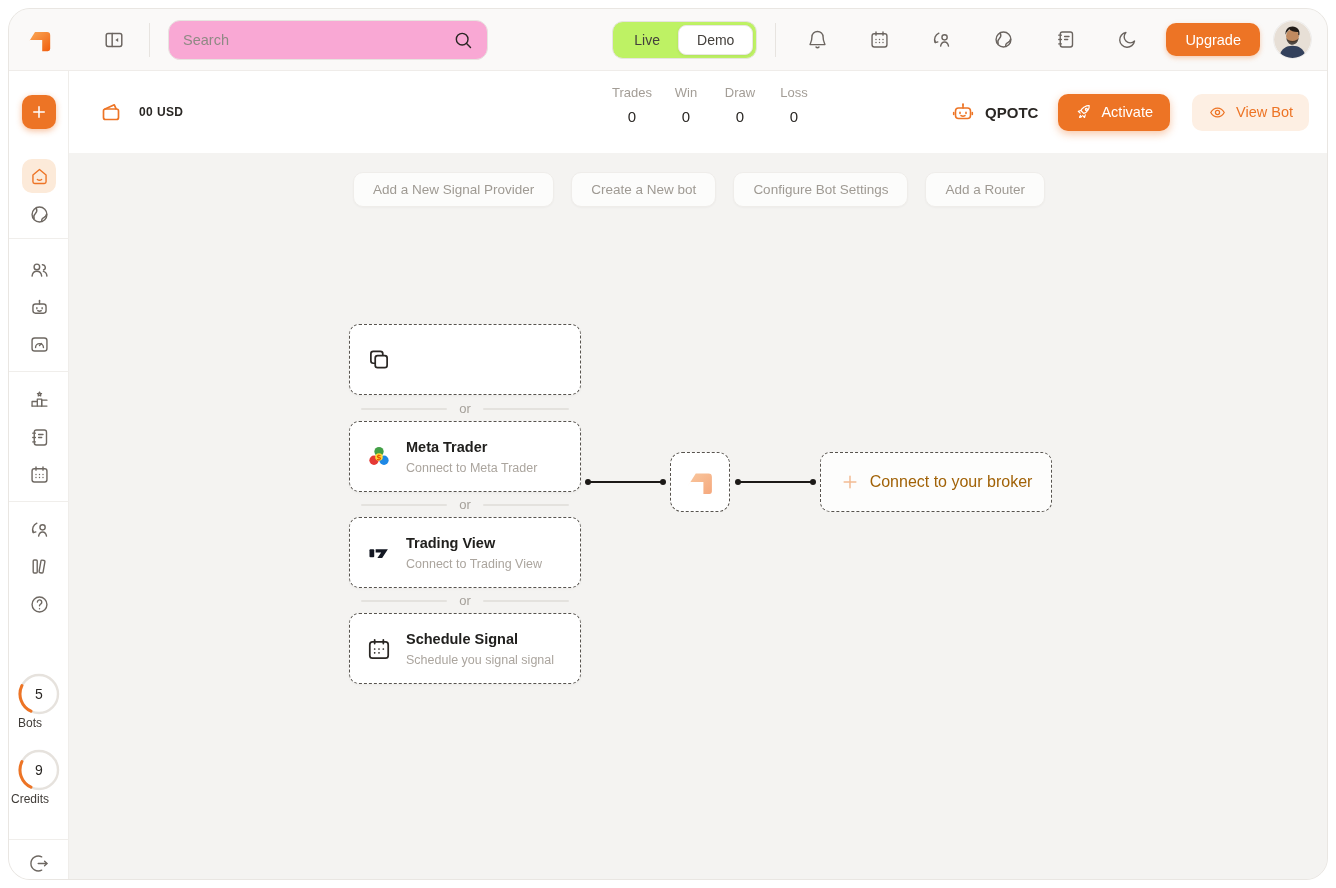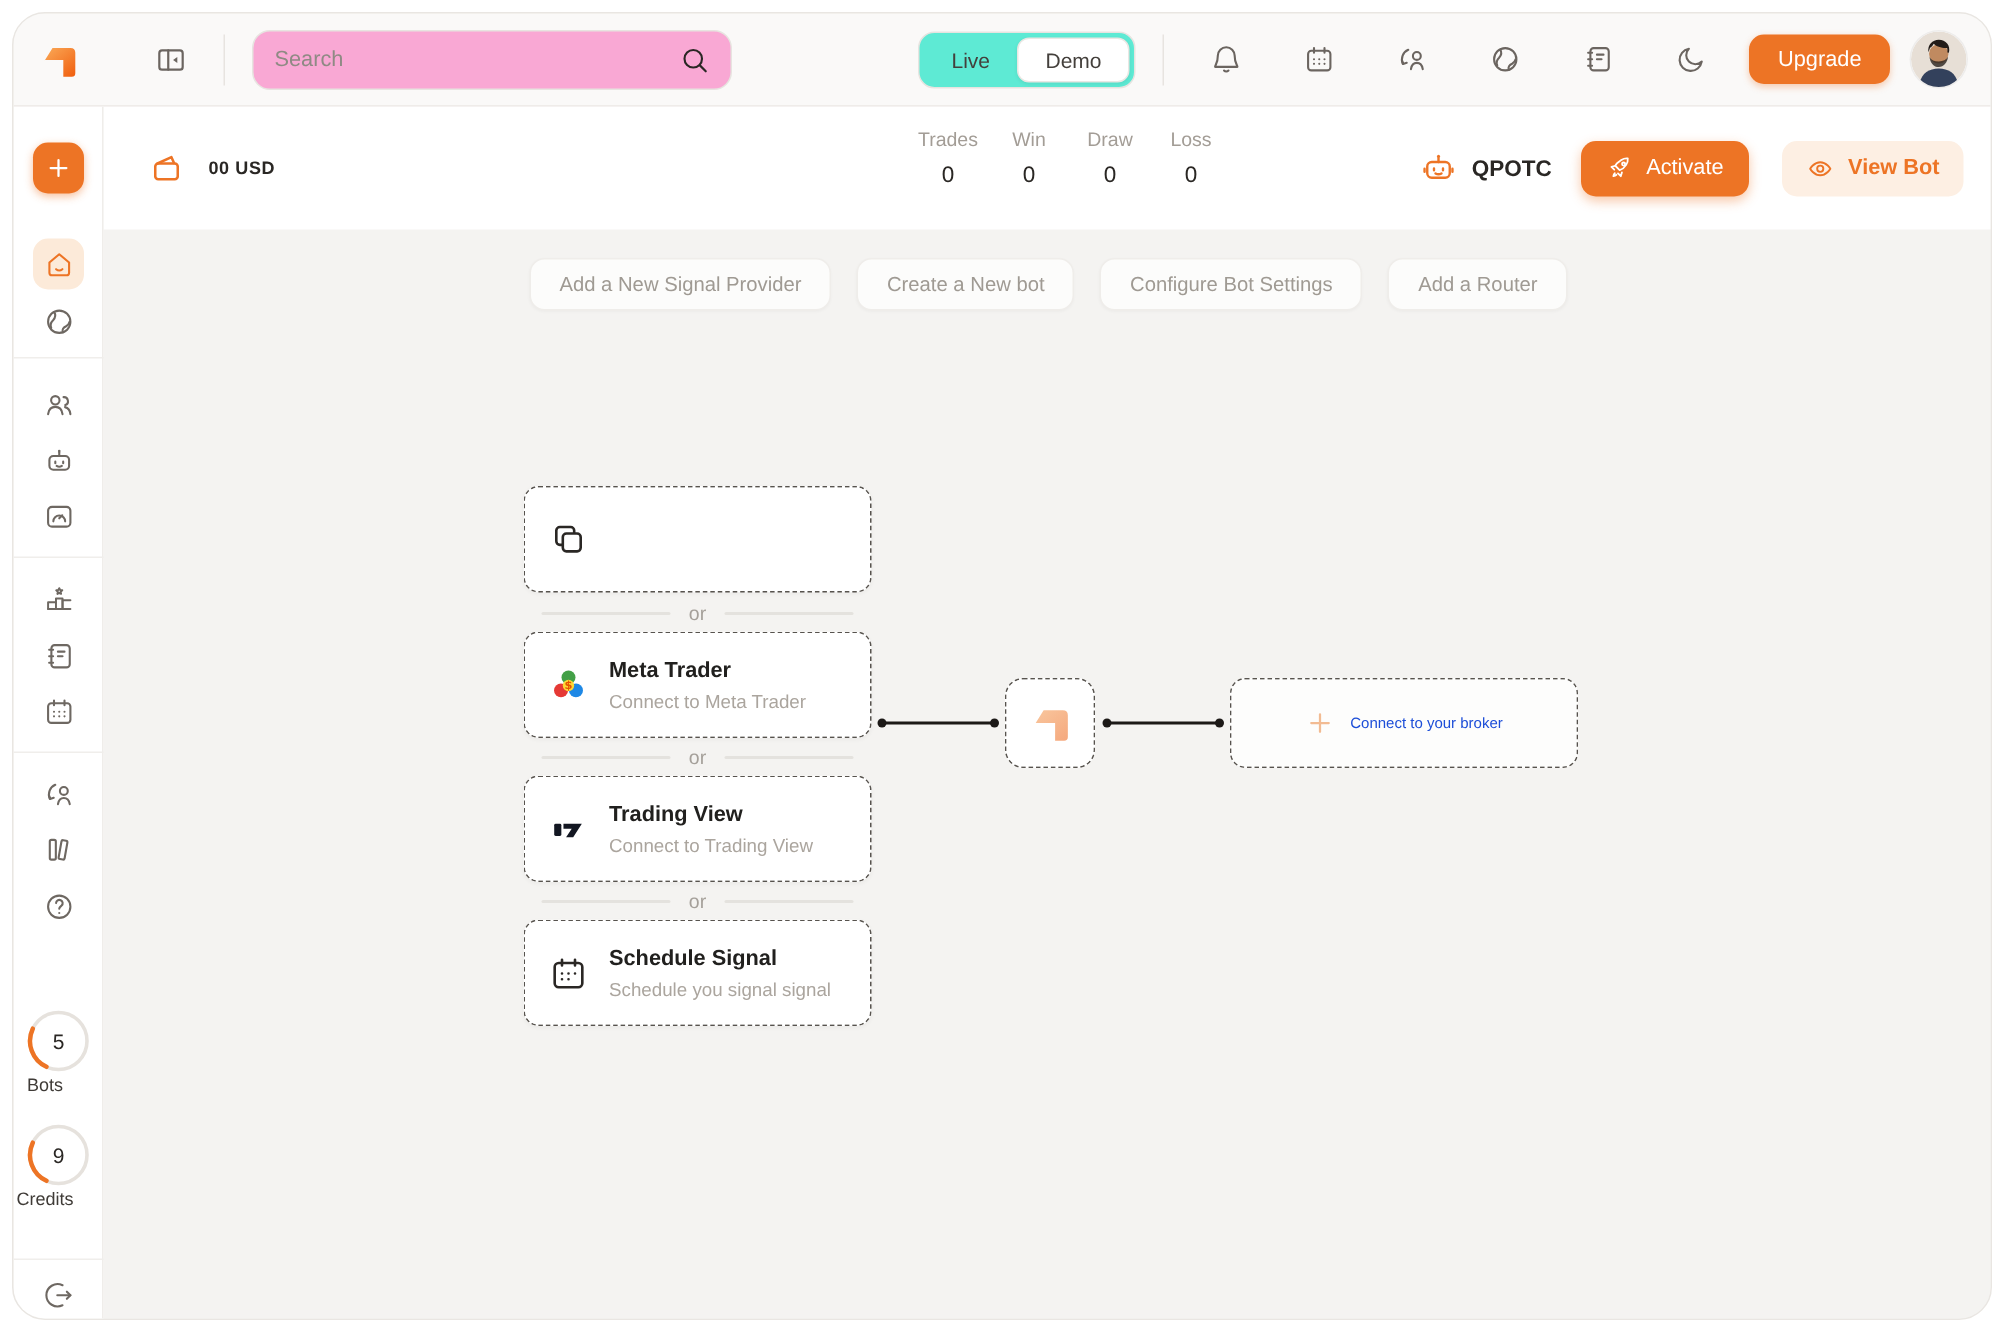--- a/index.html
+++ b/index.html
@@ -14,21 +14,21 @@
   .iconbtn { width:34px; height:34px; display:flex; align-items:center; justify-content:center;
              color:#6B6560; border-radius:8px; cursor:pointer; flex:0 0 auto; }
   .collapse-btn { margin-left:28px; }
   .vdiv { width:1px; height:34px; background:#E7E4E0; margin:0 18px; }
   .search-box { width:320px; height:40px; background:#f9a8d4; border:1px solid #E7E4E0; border-radius:12px;
                 display:flex; align-items:center; padding:0 14px; }
   .search-box input { flex:1; border:none; outline:none; background:transparent; font-size:14.5px;
                       color:#44403C; font-family:inherit; }
   .search-box input::placeholder { color:#8F8A84; }
   .tb-right { margin-left:auto; display:flex; align-items:center; margin-right:18px; }
-  .mode-toggle { display:flex; align-items:center; background:#5eead4; border:1px solid #E7E4E0;
+  .mode-toggle { display:flex; align-items:center; background:#bef264; border:1px solid #E7E4E0;
                  border-radius:11px; padding:3px; height:38px; }
   .mode-opt { padding:0 18px; font-size:14px; color:#44403C; height:30px; display:flex; align-items:center;
               border-radius:8px; cursor:pointer; }
   .mode-opt.selected { background:#fff; border:1px solid #EAE7E3; box-shadow:0 1px 3px rgba(0,0,0,.07); }
   .tb-icons { display:flex; align-items:center; gap:28px; margin:0 6px; }
   .upgrade-btn { background:#ED7425; color:#fff; font-size:14.5px; border:none; border-radius:10px;
                  padding:0 19px; height:33px; cursor:pointer; font-family:inherit;
                  box-shadow:0 2px 5px rgba(237,116,37,.35); margin:0 14px 0 16px; }
   .avatar { width:37px; height:37px; border-radius:50%; overflow:hidden; cursor:pointer; flex:0 0 auto;
             box-shadow:0 0 0 1px rgba(0,0,0,.05); }
@@ -41,21 +41,21 @@
   .stat { width:46px; text-align:center; }
   .stat-label { font-size:13px; color:#A39D96; }
   .stat-value { font-size:15px; color:#2A2724; margin-top:8px; }
   .sub-right { position:absolute; right:20px; top:0; height:82px; display:flex; align-items:center; }
   .bot-name { font-size:15px; font-weight:bold; color:#2A2724; margin:0 20px 0 10px; }
   .activate-btn { display:flex; align-items:center; gap:8px; background:#ED7425; color:#fff; border:none;
                   font-family:inherit; font-size:14.5px; border-radius:10px; height:37px; padding:0 17px;
                   cursor:pointer; box-shadow:0 3px 8px rgba(237,116,37,.4); }
   .viewbot-btn { display:flex; align-items:center; gap:9px; background:#FDEFE3; color:#ED7425; border:none;
                  font-family:inherit; font-size:14.5px; border-radius:10px; height:37px; padding:0 16px;
-                 cursor:pointer; margin-left:22px;font-weight:bold; }
+                 cursor:pointer; margin-left:22px; }
 
   
   .sidebar { position:absolute; left:0; top:62px; width:60px; height:810px; background:#fff;
              border-right:1px solid #EFEDEA; z-index:4; }
   .sb-abs { position:absolute; left:13px; width:34px; height:34px; display:flex; align-items:center;
             justify-content:center; color:#6E6862; border-radius:10px; cursor:pointer; }
   .sb-divider { position:absolute; left:0; width:60px; height:1px; background:#F0EEEB; }
   .plus-btn { background:#ED7425; color:#fff; box-shadow:0 2px 6px rgba(237,116,37,.45); }
   .sb-active { background:#FCEAD9; color:#ED7425; }
   .ring-wrap { position:absolute; left:9px; width:42px; text-align:center; cursor:pointer; }
@@ -77,21 +77,21 @@
   .src-sub { font-size:12.5px; color:#ABA59E; margin-top:6px; }
   .or-row { position:absolute; left:292px; width:208px; display:flex; align-items:center; gap:12px; }
   .or-line { flex:1; height:2px; background:#E4E2DE; border-radius:2px; }
   .or-text { font-size:13px; color:#A5A09A; }
   .flow-node { position:absolute; left:601px; top:299px; width:60px; height:60px; background:#fff;
                border:1.2px dashed #57534E; border-radius:12px; display:flex; align-items:center;
                justify-content:center; cursor:pointer; }
   .broker-box { position:absolute; left:751px; top:299px; width:232px; height:60px; background:#FDFDFC;
                 border:1.2px dashed #57534E; border-radius:10px; display:flex; align-items:center;
                 justify-content:center; gap:10px; cursor:pointer; }
-  .broker-text { font-size:10px; color:#1d4ed8; }
+  .broker-text { font-size:16px; color:#a16207; }
   .conn-line { position:absolute; top:328px; height:1.6px; background:#1C1917; }
   .conn-dot { position:absolute; width:6px; height:6px; border-radius:50%; background:#1C1917; top:326px; }
 </style>
 </head>
 <body>
 
 <div class="frame">
 
   <div class="topbar">
     <div class="logo-cell">

